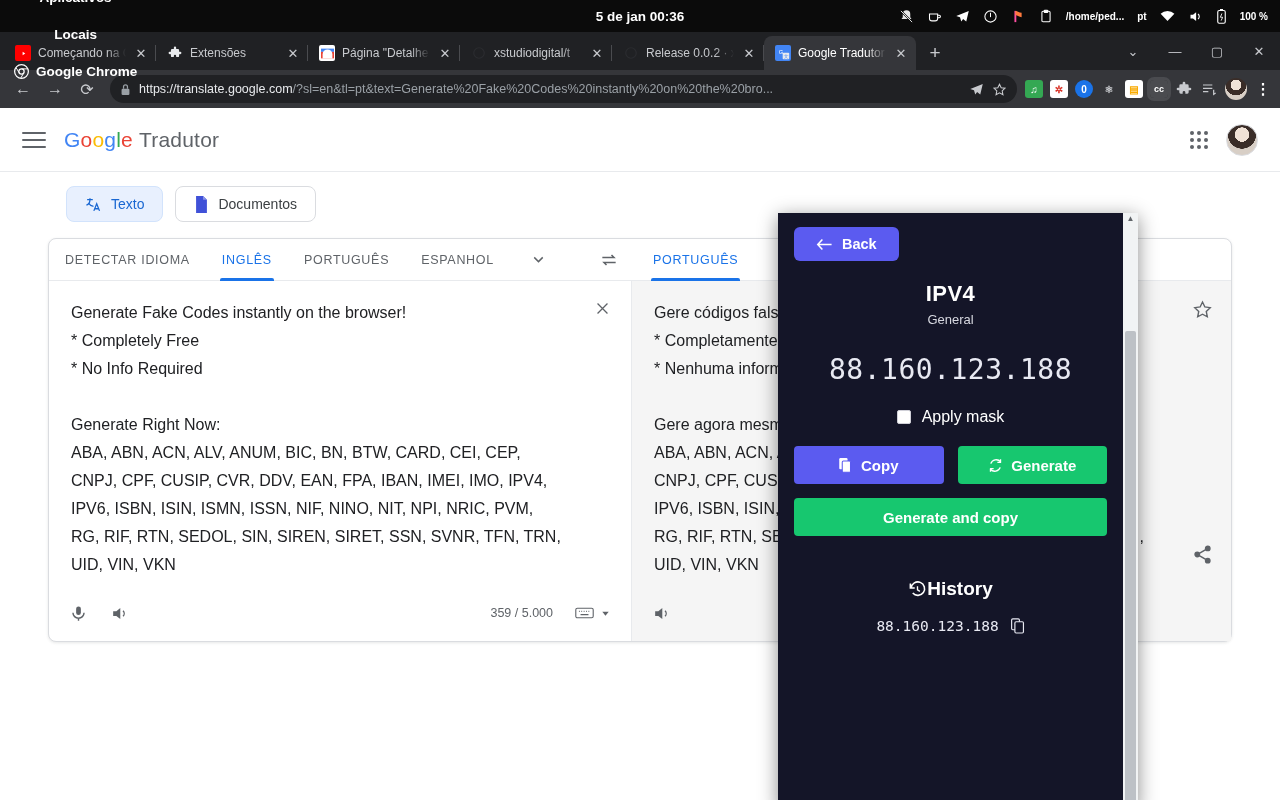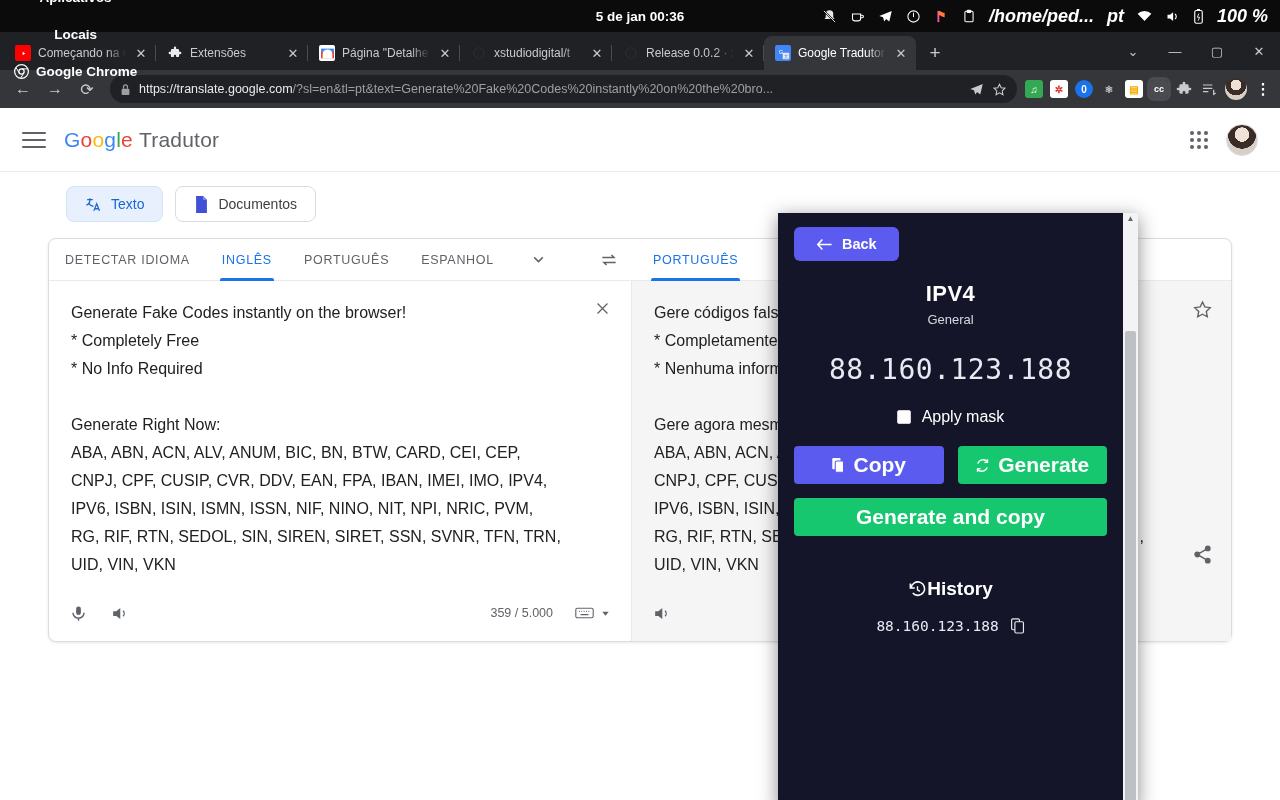--- a/index.html
+++ b/index.html
@@ -18,21 +18,21 @@
   }
   .gnome-left { display: flex; align-items: center; gap: 22px; padding-left: 14px; flex-direction: column; }
   .gnome-item { display: flex; align-items: center; gap: 7px; cursor: pointer; }
   .gnome-center {
     position: absolute; left: 0; right: 0; text-align: center;
     font-size: 13.5px; font-weight: bold; pointer-events: none;
   }
   .gnome-center span { pointer-events: auto; }
   .gnome-right {
     margin-left: auto; display: flex; align-items: center;
-    gap: 13px; padding-right: 12px; font-size: 18px; font-style: italic;
+    gap: 13px; padding-right: 12px; font-size: 10px;
   }
   .g-ico { display: inline-flex; align-items: center; justify-content: center; }
 
   
   .tabstrip {
     height: 38px; background: #202124;
     display: flex; align-items: flex-end; padding-left: 4px;
   }
   .tab {
     height: 34px; width: 152px; display: flex; align-items: center;
@@ -238,21 +238,21 @@
     display: flex; align-items: center; justify-content: center;
     gap: 11px; margin-top: 22px; font-size: 16px;
   }
   .cbox {
     width: 14px; height: 14px; background: #ffffff;
     border: 1px solid #d0d0d8; border-radius: 2px; cursor: pointer;
   }
   .btn-row { display: flex; gap: 14px; margin-top: 20px; }
   .pbtn {
     flex: 1; height: 38px; border: none; border-radius: 4px;
-    font-size: 21px; font-weight: bold; color: #ffffff; cursor: pointer;
+    font-size: 15px; font-weight: bold; color: #ffffff; cursor: pointer;
     display: flex; align-items: center; justify-content: center; gap: 8px;
     font-family: "Liberation Sans", sans-serif;
   }
   .pbtn.blue { background: #5b5bf0; }
   .pbtn.green { background: #17c76f; }
   .pbtn.wide { width: 100%; margin-top: 14px; height: 38px; }
   .hist-title {
     display: flex; align-items: center; justify-content: center; 
     font-size: 19px; font-weight: bold; margin-top: 42px;
   }

